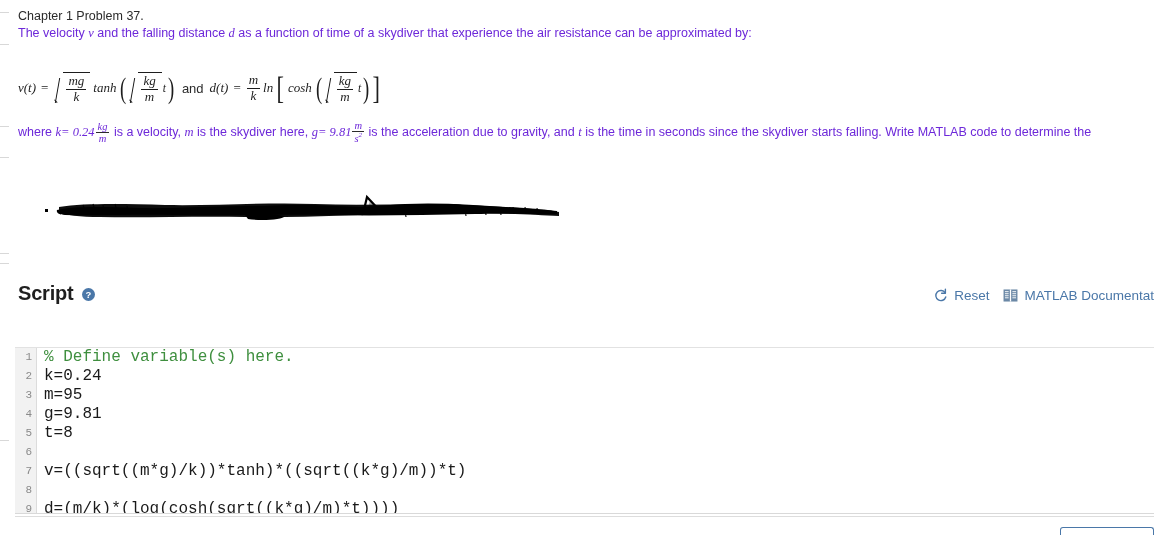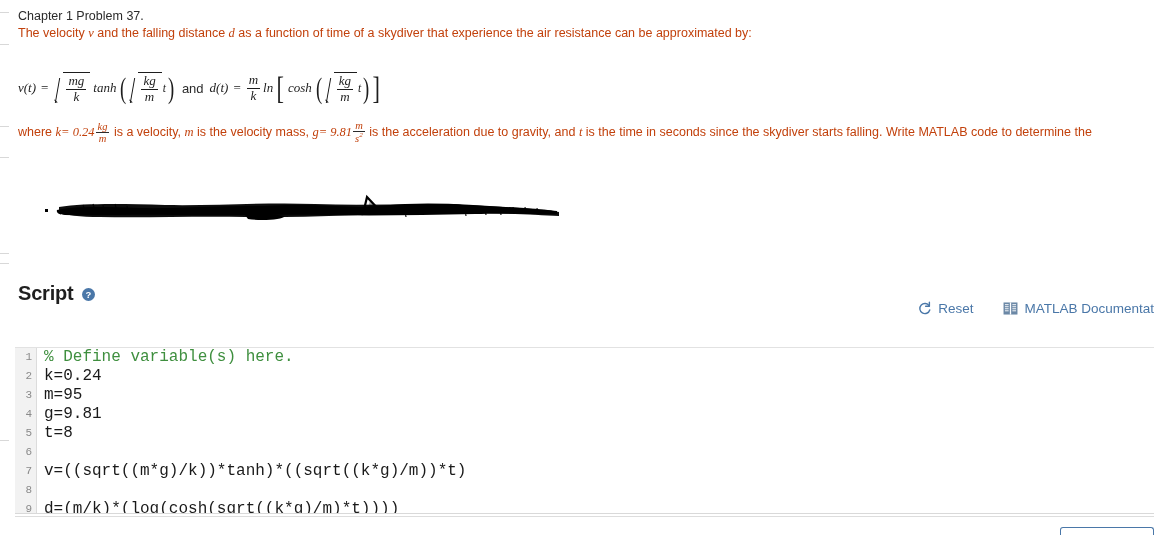--- a/index.html
+++ b/index.html
@@ -27,21 +27,21 @@
     position: absolute;
     left: 18px; top: 8px; width: 1136px;
   }
   .prob-title {
     font-size: 12.5px;
     color: #2b2b2b;
     line-height: 16px;
   }
   .prob-para {
     font-size: 12.5px;
-    color: #c2410c;
+    color: #6d28d9;
     line-height: 18px;
   }
   .mi { font-family: "Liberation Serif", serif; font-style: italic; font-size: 12.5px; }
   .mn { font-family: "Liberation Serif", serif; font-style: italic; font-size: 12.5px; }
 
   
   .frac {
     display: inline-block;
     vertical-align: -0.48em;
     text-align: center;
@@ -151,22 +151,22 @@
   }
   .help-badge {
     position: absolute; left: 82px; top: 6px;
     width: 13px; height: 13px; border-radius: 50%;
     background: #4a77a8;
     color: #ffffff;
     font-size: 9.5px; font-weight: bold;
     line-height: 13px; text-align: center;
   }
   .toolbar {
-    position: absolute; right: 0px; top: 19px;
-    display: flex; align-items: center; gap: 30px;
+    position: absolute; right: 0px; top: 6px;
+    display: flex; align-items: center; gap: 14px;
   }
   .tool-btn {
     display: flex; align-items: center; gap: 6px;
     color: #4a77a8; font-size: 13.5px;
     cursor: pointer;
   }
   .tool-btn .glyph { display: flex; align-items: center; }
 
   
   .editor {
@@ -306,21 +306,21 @@
     </span>
     <span class="eq-it" style="font-size:11.5px">t</span>
     <span class="bigparen">)</span>
     <span class="bigbrack">]</span>
   </div>
 
   <div class="prob-para" style="position:absolute;left:18px;top:120px;width:1136px;"><span>where</span>
     <span class="mi">k</span><span class="mn">= 0.24</span><span class="frac"><span class="num">kg</span><span class="den">m</span></span>
     <span>is a velocity,</span>
     <span class="mi">m</span>
-    <span>is the velocity mass,</span>
+    <span>is the skydiver here,</span>
     <span class="mi">g</span><span class="mn">= 9.81</span><span class="frac"><span class="num">m</span><span class="den"><span>s</span><span class="sup">2</span></span></span>
     <span>is the acceleration due to gravity, and</span>
     <span class="mi">t</span>
     <span>is the time in seconds since the skydiver starts falling. Write MATLAB code to determine the</span>
   </div>
 
 
   <div class="redaction">
     <svg width="520" height="40" viewBox="0 0 520 40">
       <rect x="0" y="19" width="3" height="3" fill="#000"></rect>

